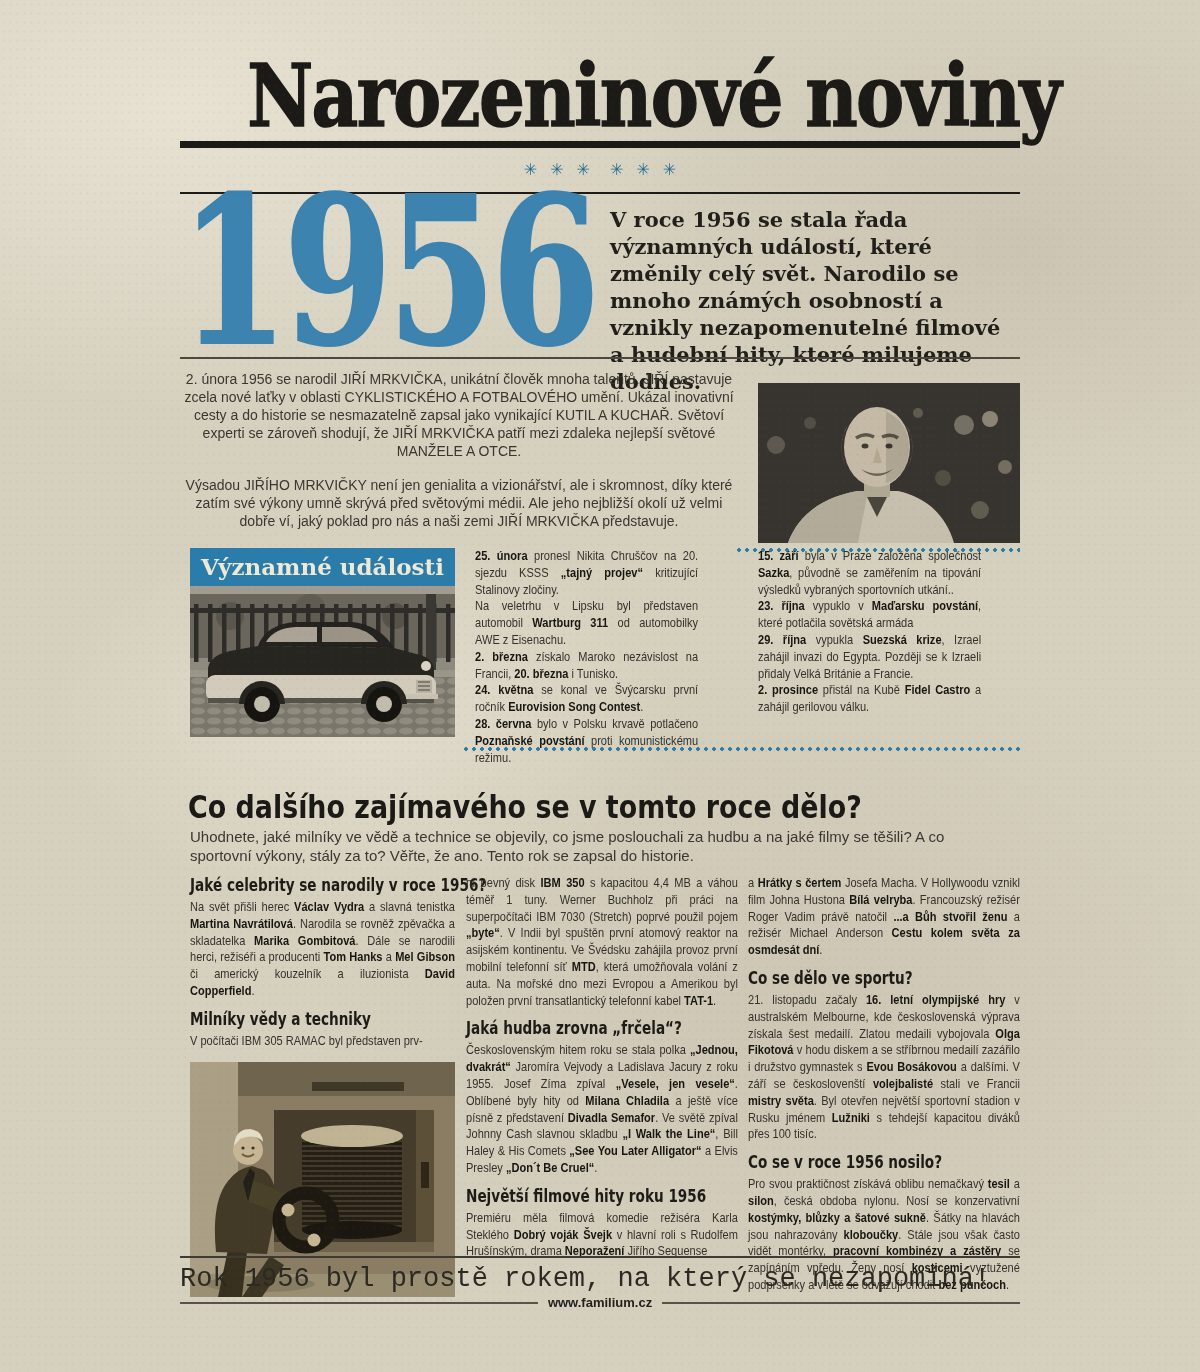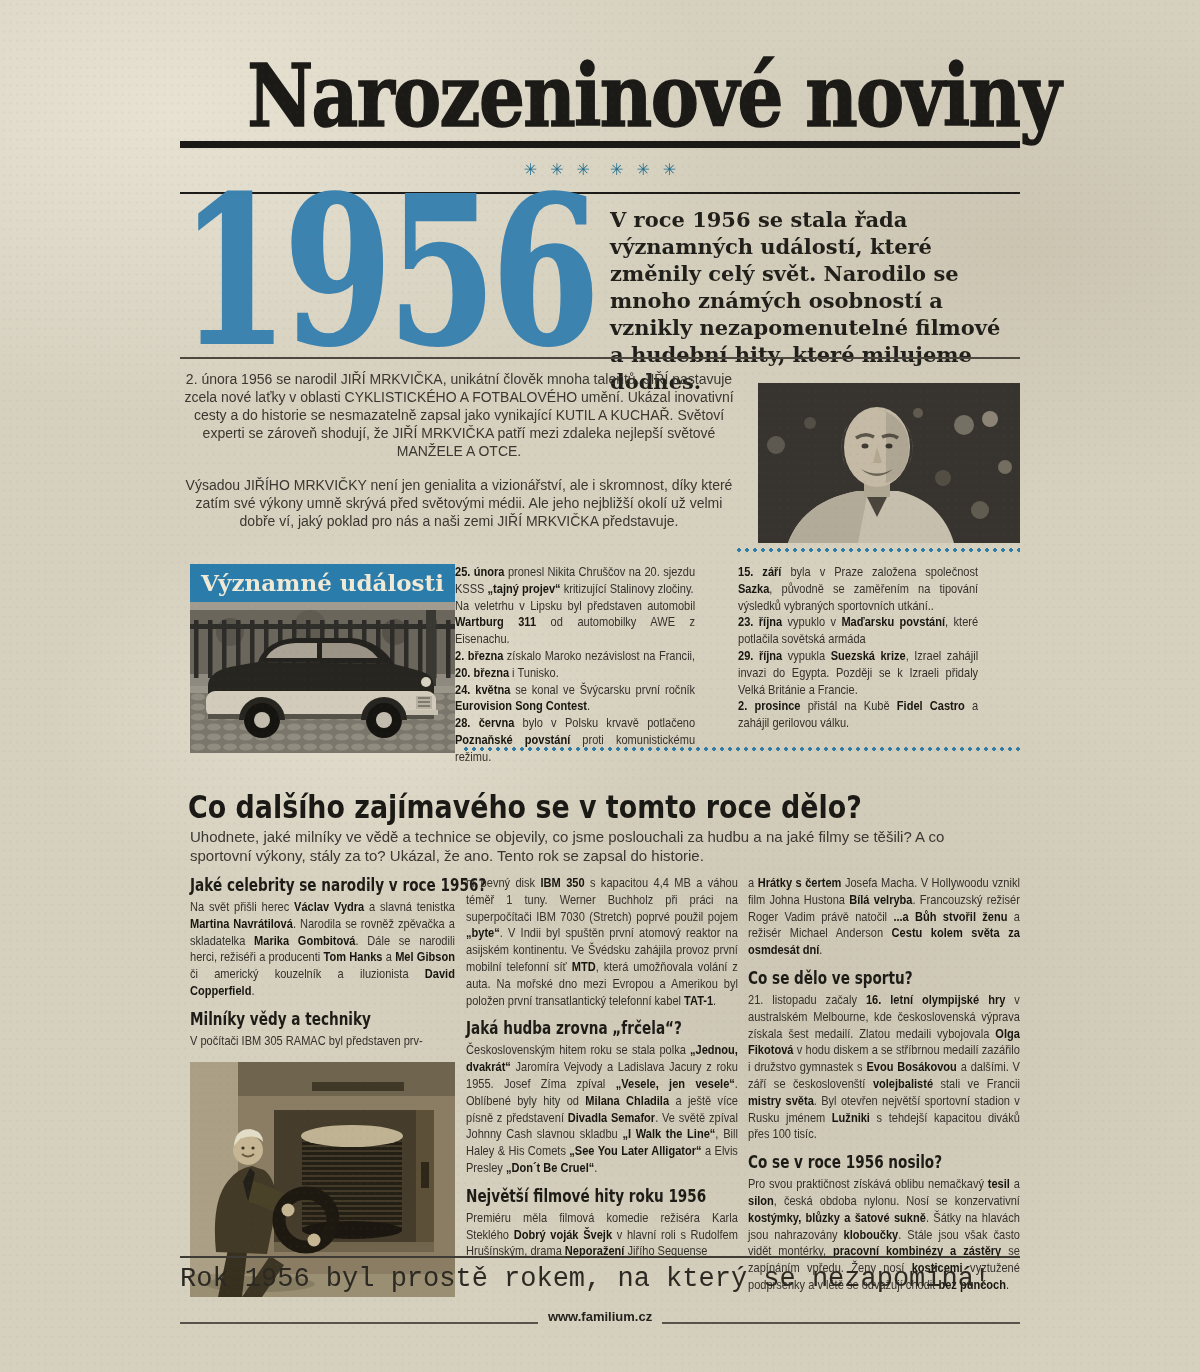--- a/index.html
+++ b/index.html
@@ -59,21 +59,21 @@
   .bio-right{margin-left:22px; width:262px;}
   .photo-frame{display:block;}
   .portrait-box{margin-top:13px;}
   .dotted{
     height:4px; background-image:radial-gradient(circle at 2px 2px, #2f7da6 1.6px, transparent 1.9px);
     background-size:8px 4px; background-repeat:repeat-x;
   }
   .dotted-portrait{position:absolute; top:548px; left:557px; width:283px;}
 
   
-  .events-row{position:absolute; top:564px; left:0; width:840px; display:flex; }
+  .events-row{position:absolute; top:548px; left:0; width:840px; display:flex; gap:20px;}
   .events-colA{width:265px; margin-left:10px;}
   .banner{
     height:38px; line-height:38px; text-align:center; background:#2a7cab; color:#efe9d6;
     font-family:"DejaVu Serif", serif; font-weight:bold; font-size:23px;
     box-shadow:0 2px 0 rgba(30,28,24,.35);
   }
   .events-colB,.events-colC{width:272px;}
   .cond{width:117.6%; transform:scaleX(.85); transform-origin:0 0;}
   .evt, .body-p{font-size:13px; line-height:16.8px; text-align:justify; color:#34312b; margin:0;}
   .evt b, .body-p b{color:#17150f;}
@@ -98,21 +98,21 @@
   .three-cols h3:first-child{margin-top:0;}
   .ramac-box{margin-top:12px;}
 
   
   .footer{position:absolute; top:1256px; left:0; width:840px;}
   .footer .rule{height:2px; background:#3e3b34;}
   .slogan{
     margin-top:5px; font-family:"Liberation Mono", monospace;
     font-size:27px; line-height:32px; color:#2c2922; white-space:nowrap;
   }
-  .url-row{display:flex; align-items:flex-end; gap:10px; margin-top:14px;}
+  .url-row{display:flex; align-items:center; gap:10px; margin-top:0;}
   .url-row .line{flex:1; height:2px; background:#57534b;}
   .url{font-size:13px; font-weight:bold; color:#23211c;}
 </style>
 </head>
 <body>
 
 <div class="page">
   <div class="content">
 
     <header class="masthead">
@@ -239,21 +239,21 @@
           <div class="evt"><b>15. září</b><span> byla v Praze založena společnost </span><b>Sazka</b><span>, původně se zaměřením na tipování výsledků vybraných sportovních utkání..</span></div>
           <div class="evt"><b>23. října</b><span> vypuklo v </span><b>Maďarsku povstání</b><span>, které potlačila sovětská armáda</span></div>
           <div class="evt"><b>29. října</b><span> vypukla </span><b>Suezská krize</b><span>, Izrael zahájil invazi do Egypta. Později se k Izraeli přidaly Velká Británie a Francie.</span></div>
           <div class="evt"><b>2. prosince</b><span> přistál na Kubě </span><b>Fidel Castro</b><span> a zahájil gerilovou válku.</span></div>
         </div>
     </section>
     <div class="dotted dotted-events"></div>
 
     <section class="more">
       <h2>Co dalšího zajímavého se v tomto roce dělo?</h2>
-      <p class="more-intro">Uhodnete, jaké milníky ve vědě a technice se objevily, co jsme poslouchali za hudbu a na jaké filmy se těšili? A co sportovní výkony, stály za to? Ukázal, že ano. Tento rok se zapsal do historie.</p>
+      <p class="more-intro">Uhodnete, jaké milníky ve vědě a technice se objevily, co jsme poslouchali za hudbu a na jaké filmy se těšili? A co sportovní výkony, stály za to? Věřte, že ano. Tento rok se zapsal do historie.</p>
       <div class="three-cols">
 
         <div class="colA">
           <h3>Jaké celebrity se narodily v roce 1956?</h3>
           <p class="body-p cond"><span>Na svět přišli herec </span><b>Václav Vydra</b><span> a slavná tenistka </span><b>Martina Navrátilová</b><span>. Narodila se rovněž zpěvačka a skladatelka </span><b>Marika Gombitová</b><span>. Dále se narodili herci, režiséři a producenti </span><b>Tom Hanks</b><span> a </span><b>Mel Gibson</b><span> či americký kouzelník a iluzionista </span><b>David Copperfield</b><span>.</span></p>
           <h3>Milníky vědy a techniky</h3>
           <p class="body-p cond">V počítači IBM 305 RAMAC byl představen prv-</p>
           <div class="photo-frame ramac-box">
             <svg viewBox="0 0 265 235" width="265" height="235">
               <defs>

